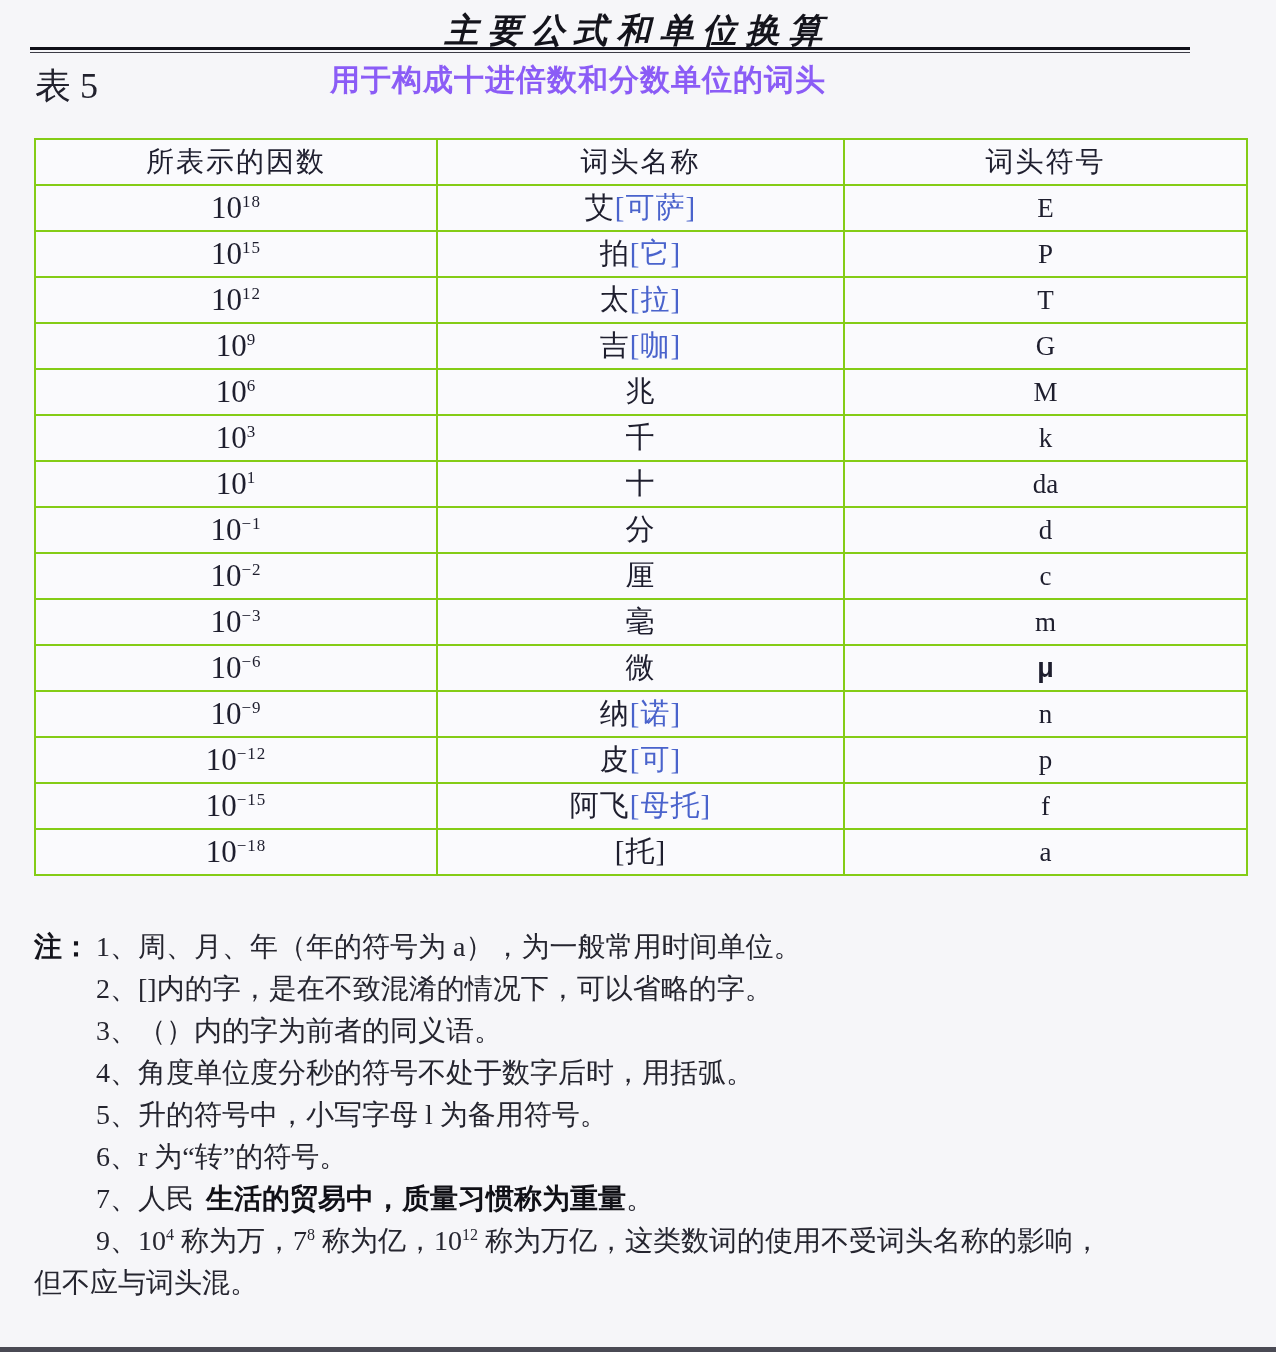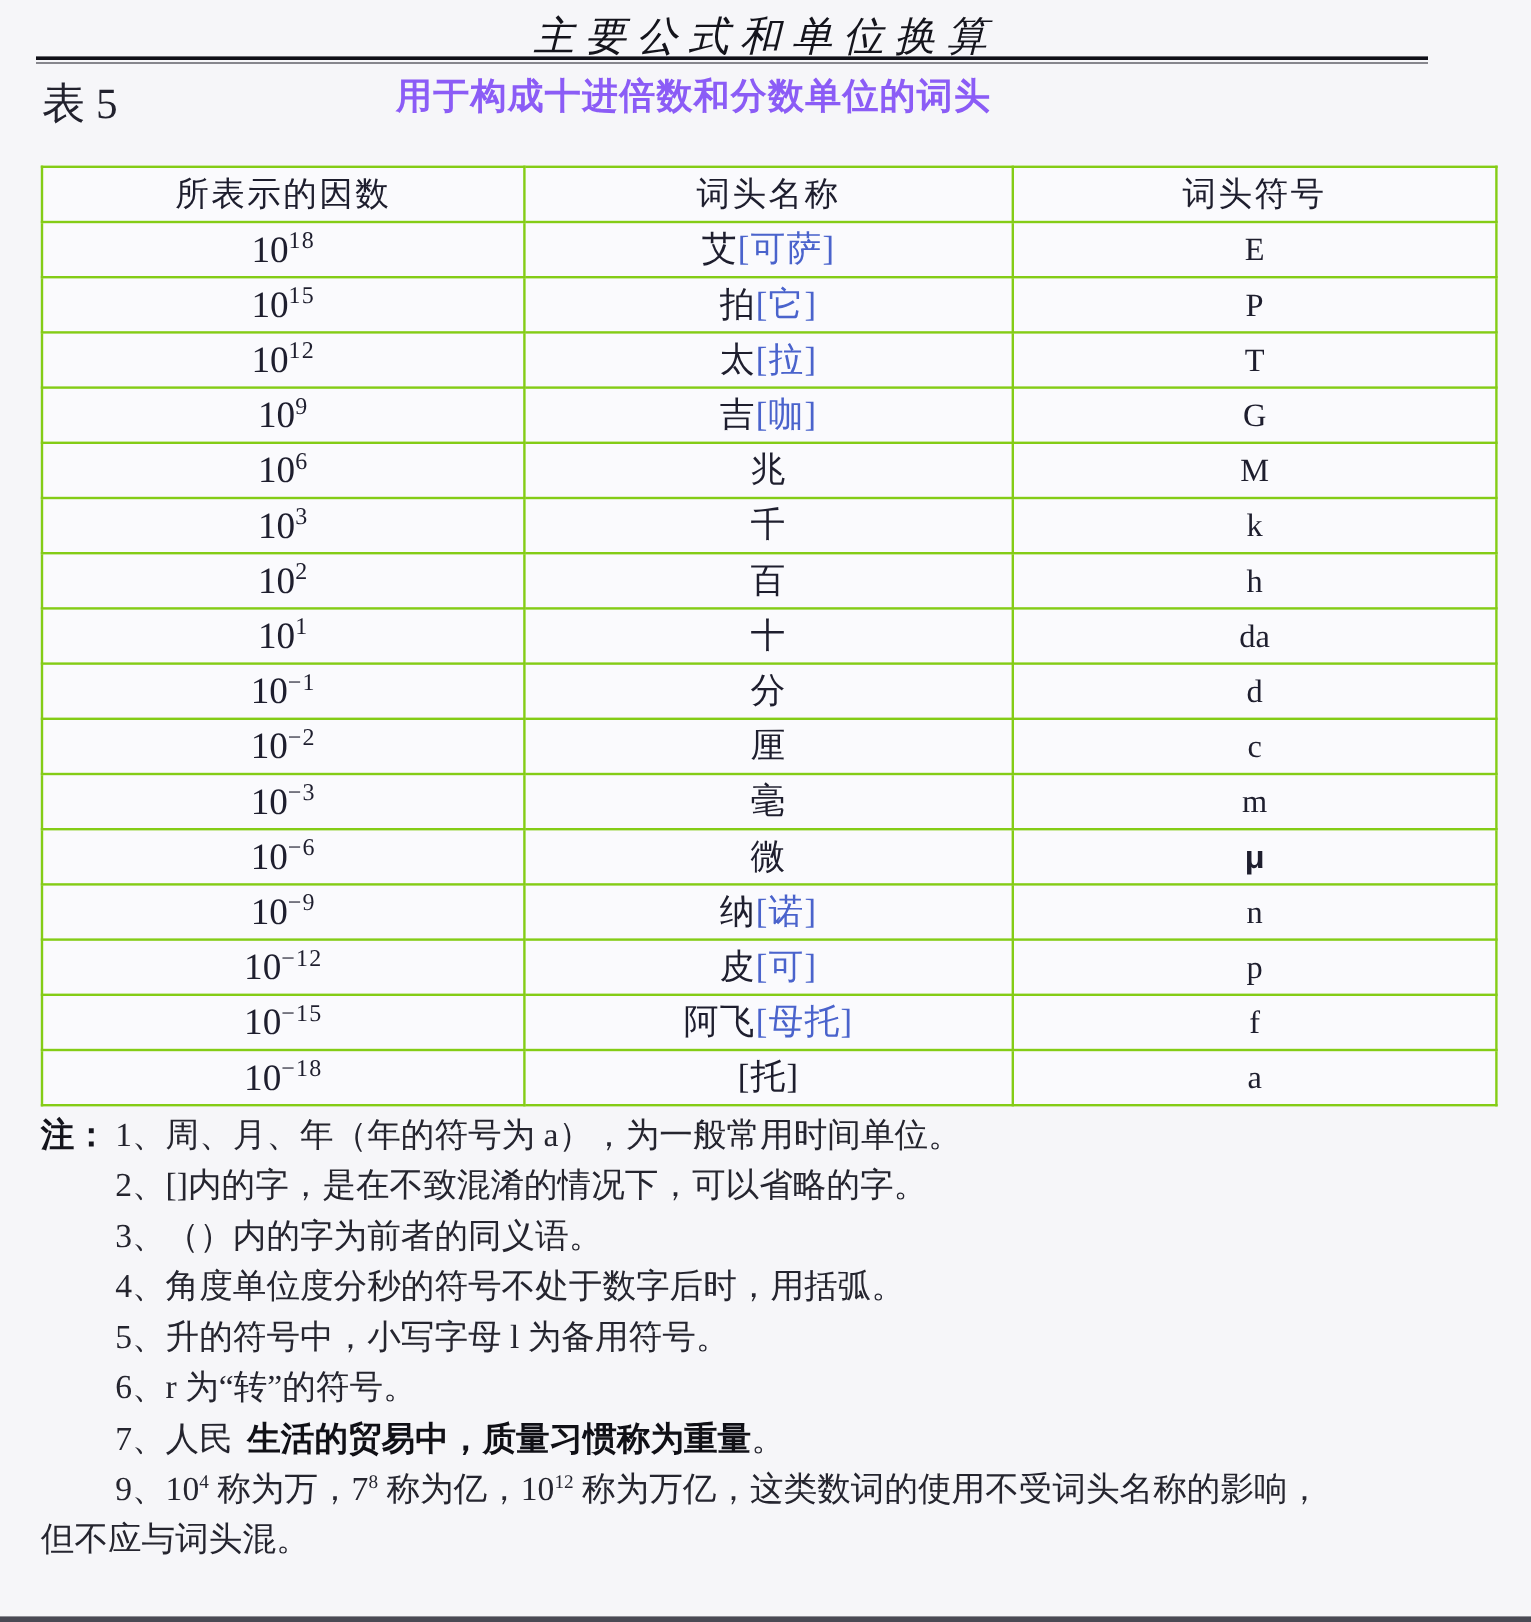--- a/index.html
+++ b/index.html
@@ -10,21 +10,21 @@
     color:#1e1e2e;
     overflow:hidden;
     position:relative;
   }
   .page{position:relative;width:1276px;height:1352px;}
 
   
   .doc-title{
     position:absolute;top:8px;left:0;width:1276px;
     text-align:center;
-    font-size:34px;font-weight:normal;font-style:italic;
+    font-size:34px;font-weight:bold;font-style:italic;
     letter-spacing:9px;
     color:#14141c;
   }
   .double-rule{position:absolute;top:47px;left:30px;width:1160px;}
   .double-rule .r1{height:3px;background:#101018;}
   .double-rule .r2{height:1px;background:#3c3c46;margin-top:2px;}
 
   .table-label{
     position:absolute;top:62px;left:35px;
     font-size:36px;color:#22222e;
@@ -52,21 +52,21 @@
   }
   table.prefix-table th{
     height:44px;
     font-size:28px;font-weight:normal;
     letter-spacing:2px;
   }
   table.prefix-table td{height:44px;}
   col.c1{width:402px;} col.c2{width:407px;} col.c3{width:403px;}
 
   td.factor{font-size:31px;}
-  td.factor sup{font-size:20px;vertical-align:super;line-height:0;letter-spacing:1px;}
+  td.factor sup{font-size:17px;vertical-align:super;line-height:0;letter-spacing:1px;}
   td.pname{font-size:29px;letter-spacing:1px;}
   td.pname .bracket{color:#4a63cc;}
   td.psym{font-size:27px;}
   td.psym.bold{font-weight:bold;font-family:"Liberation Sans","DejaVu Sans",sans-serif;}
 
   
   .notes{
     position:absolute;top:926px;left:34px;width:1220px;
     font-size:28px;line-height:42px;
     color:#25252f;
@@ -136,25 +136,20 @@
           <td class="factor">10<sup>6</sup></td>
           <td class="pname"><span>兆</span></td>
           <td class="psym">M</td>
         </tr>
         <tr>
           <td class="factor">10<sup>3</sup></td>
           <td class="pname"><span>千</span></td>
           <td class="psym">k</td>
         </tr>
         <tr>
-          <td class="factor">10<sup>2</sup></td>
-          <td class="pname"><span>百</span></td>
-          <td class="psym">h</td>
-        </tr>
-        <tr>
           <td class="factor">10<sup>1</sup></td>
           <td class="pname"><span>十</span></td>
           <td class="psym">da</td>
         </tr>
         <tr>
           <td class="factor">10<sup>−1</sup></td>
           <td class="pname"><span>分</span></td>
           <td class="psym">d</td>
         </tr>
         <tr>

